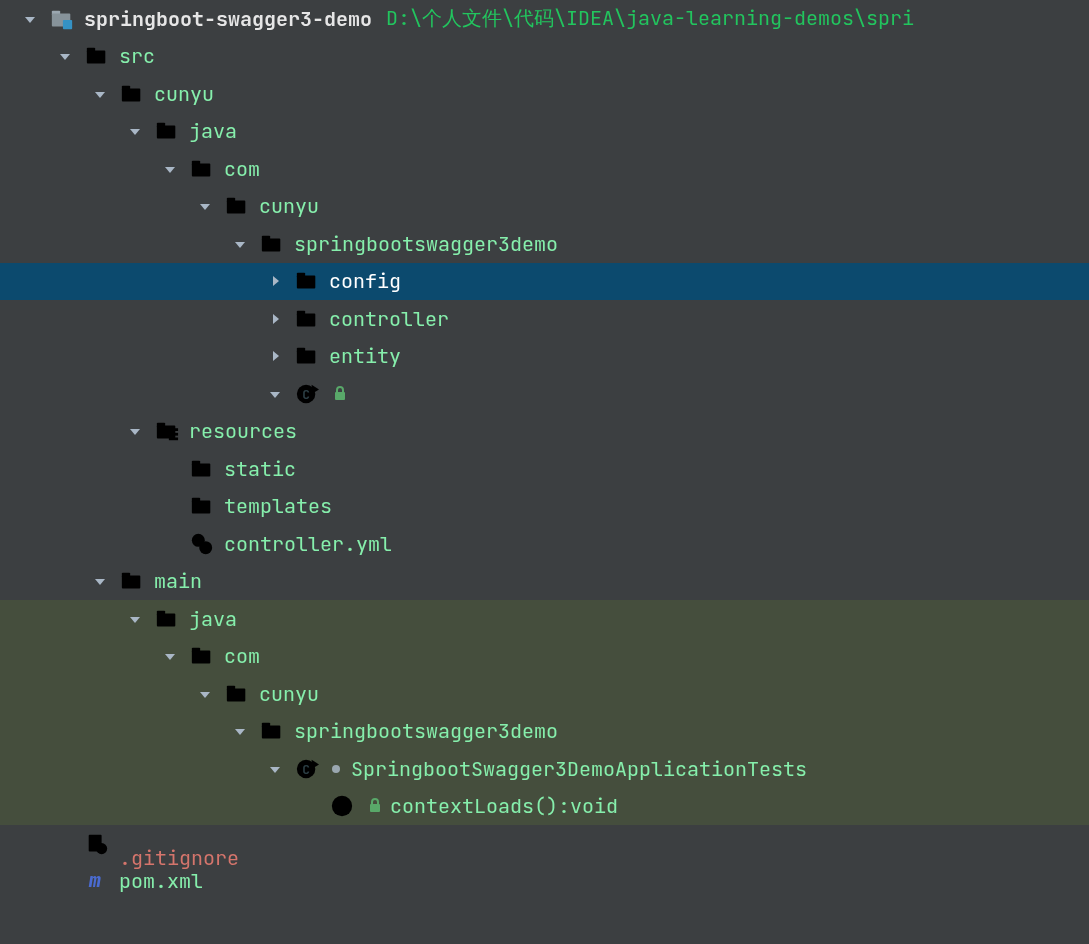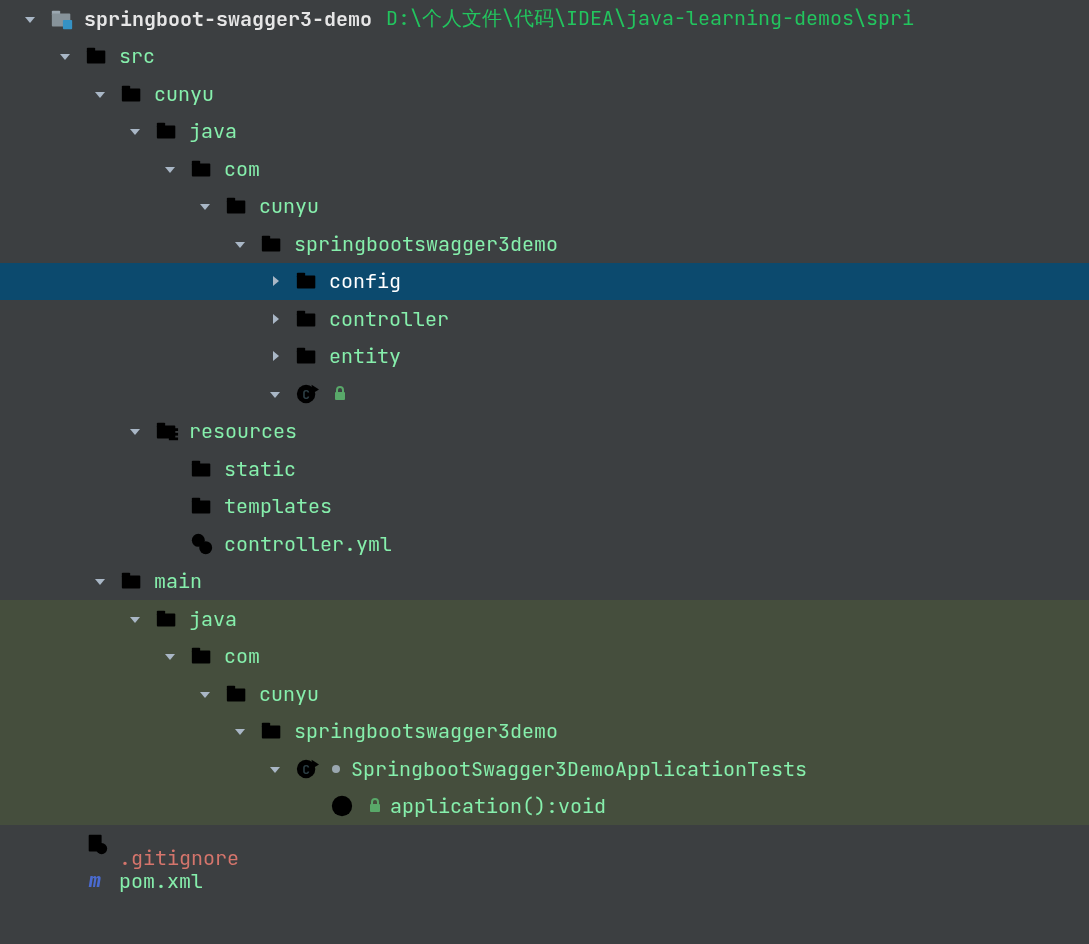--- a/index.html
+++ b/index.html
@@ -347,21 +347,21 @@
       <span class="indent" style="width:298px"></span>
       <span class="arrow"></span>
       <span class="icon method-m">
         <svg viewBox="0 0 26 26" width="24" height="24">
           <use href="#method"></use>
         </svg>
       </span>
       <span class="lock-mod" style="margin-right:8px"><svg width="14" height="16" viewBox="0 0 14 16">
           <use href="#lock"></use>
         </svg></span>
-      <span class="label">application():void</span>
+      <span class="label">contextLoads():void</span>
     </div>
     <div class="row">
       <span class="indent" style="width:53px"></span>
       <span class="arrow"></span>
       <span class="icon gitignore-ico">
         <svg viewBox="0 0 26 26" width="24" height="24">
           <use href="#gitig"></use>
         </svg>
       </span>
       <span class="label git-new">.gitignore</span>

